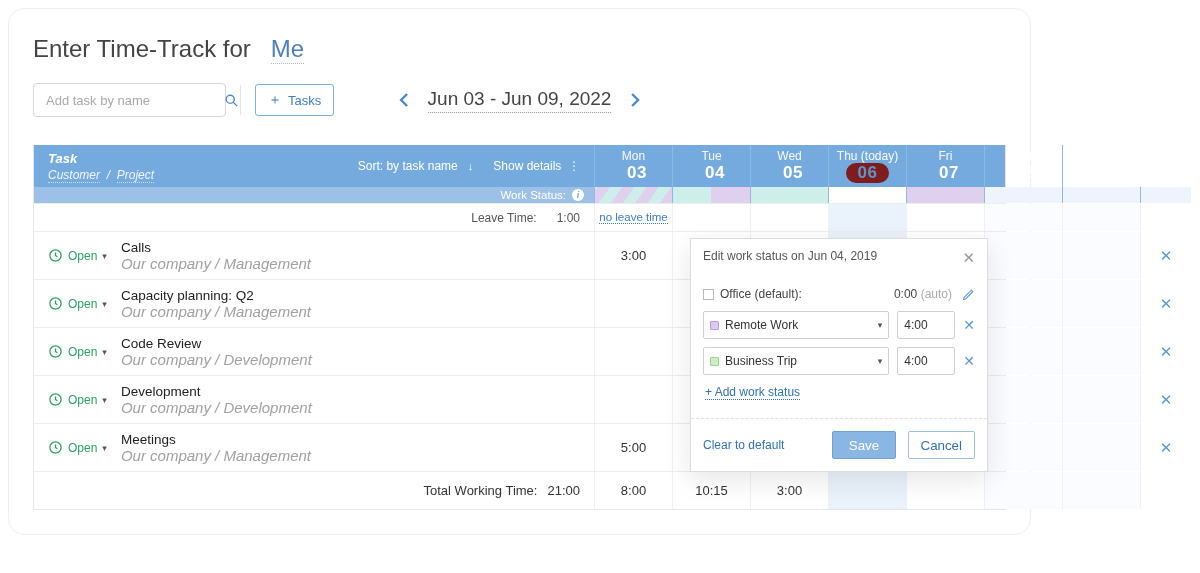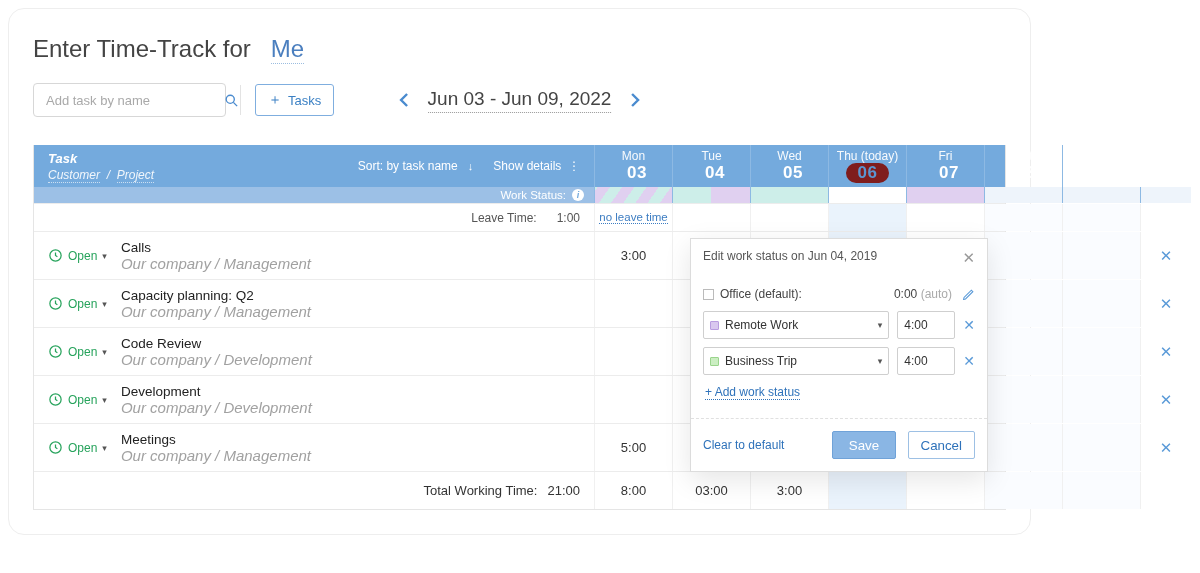--- a/index.html
+++ b/index.html
@@ -509,21 +509,21 @@
           <div class="remove-cell">✕</div>
         </div>
       </div>
 
     <div class="total-row">
       <div class="label">
         <span>Total Working Time:</span>
         <span>21:00</span>
       </div>
       <div class="day-cell">8:00</div>
-      <div class="day-cell">03:00</div>
+      <div class="day-cell">10:15</div>
       <div class="day-cell">3:00</div>
       <div class="day-cell thu"></div>
       <div class="day-cell"></div>
       <div class="day-cell sat"></div>
       <div class="day-cell sun"></div>
       <div></div>
     </div>
   </div>
 </div>
 

